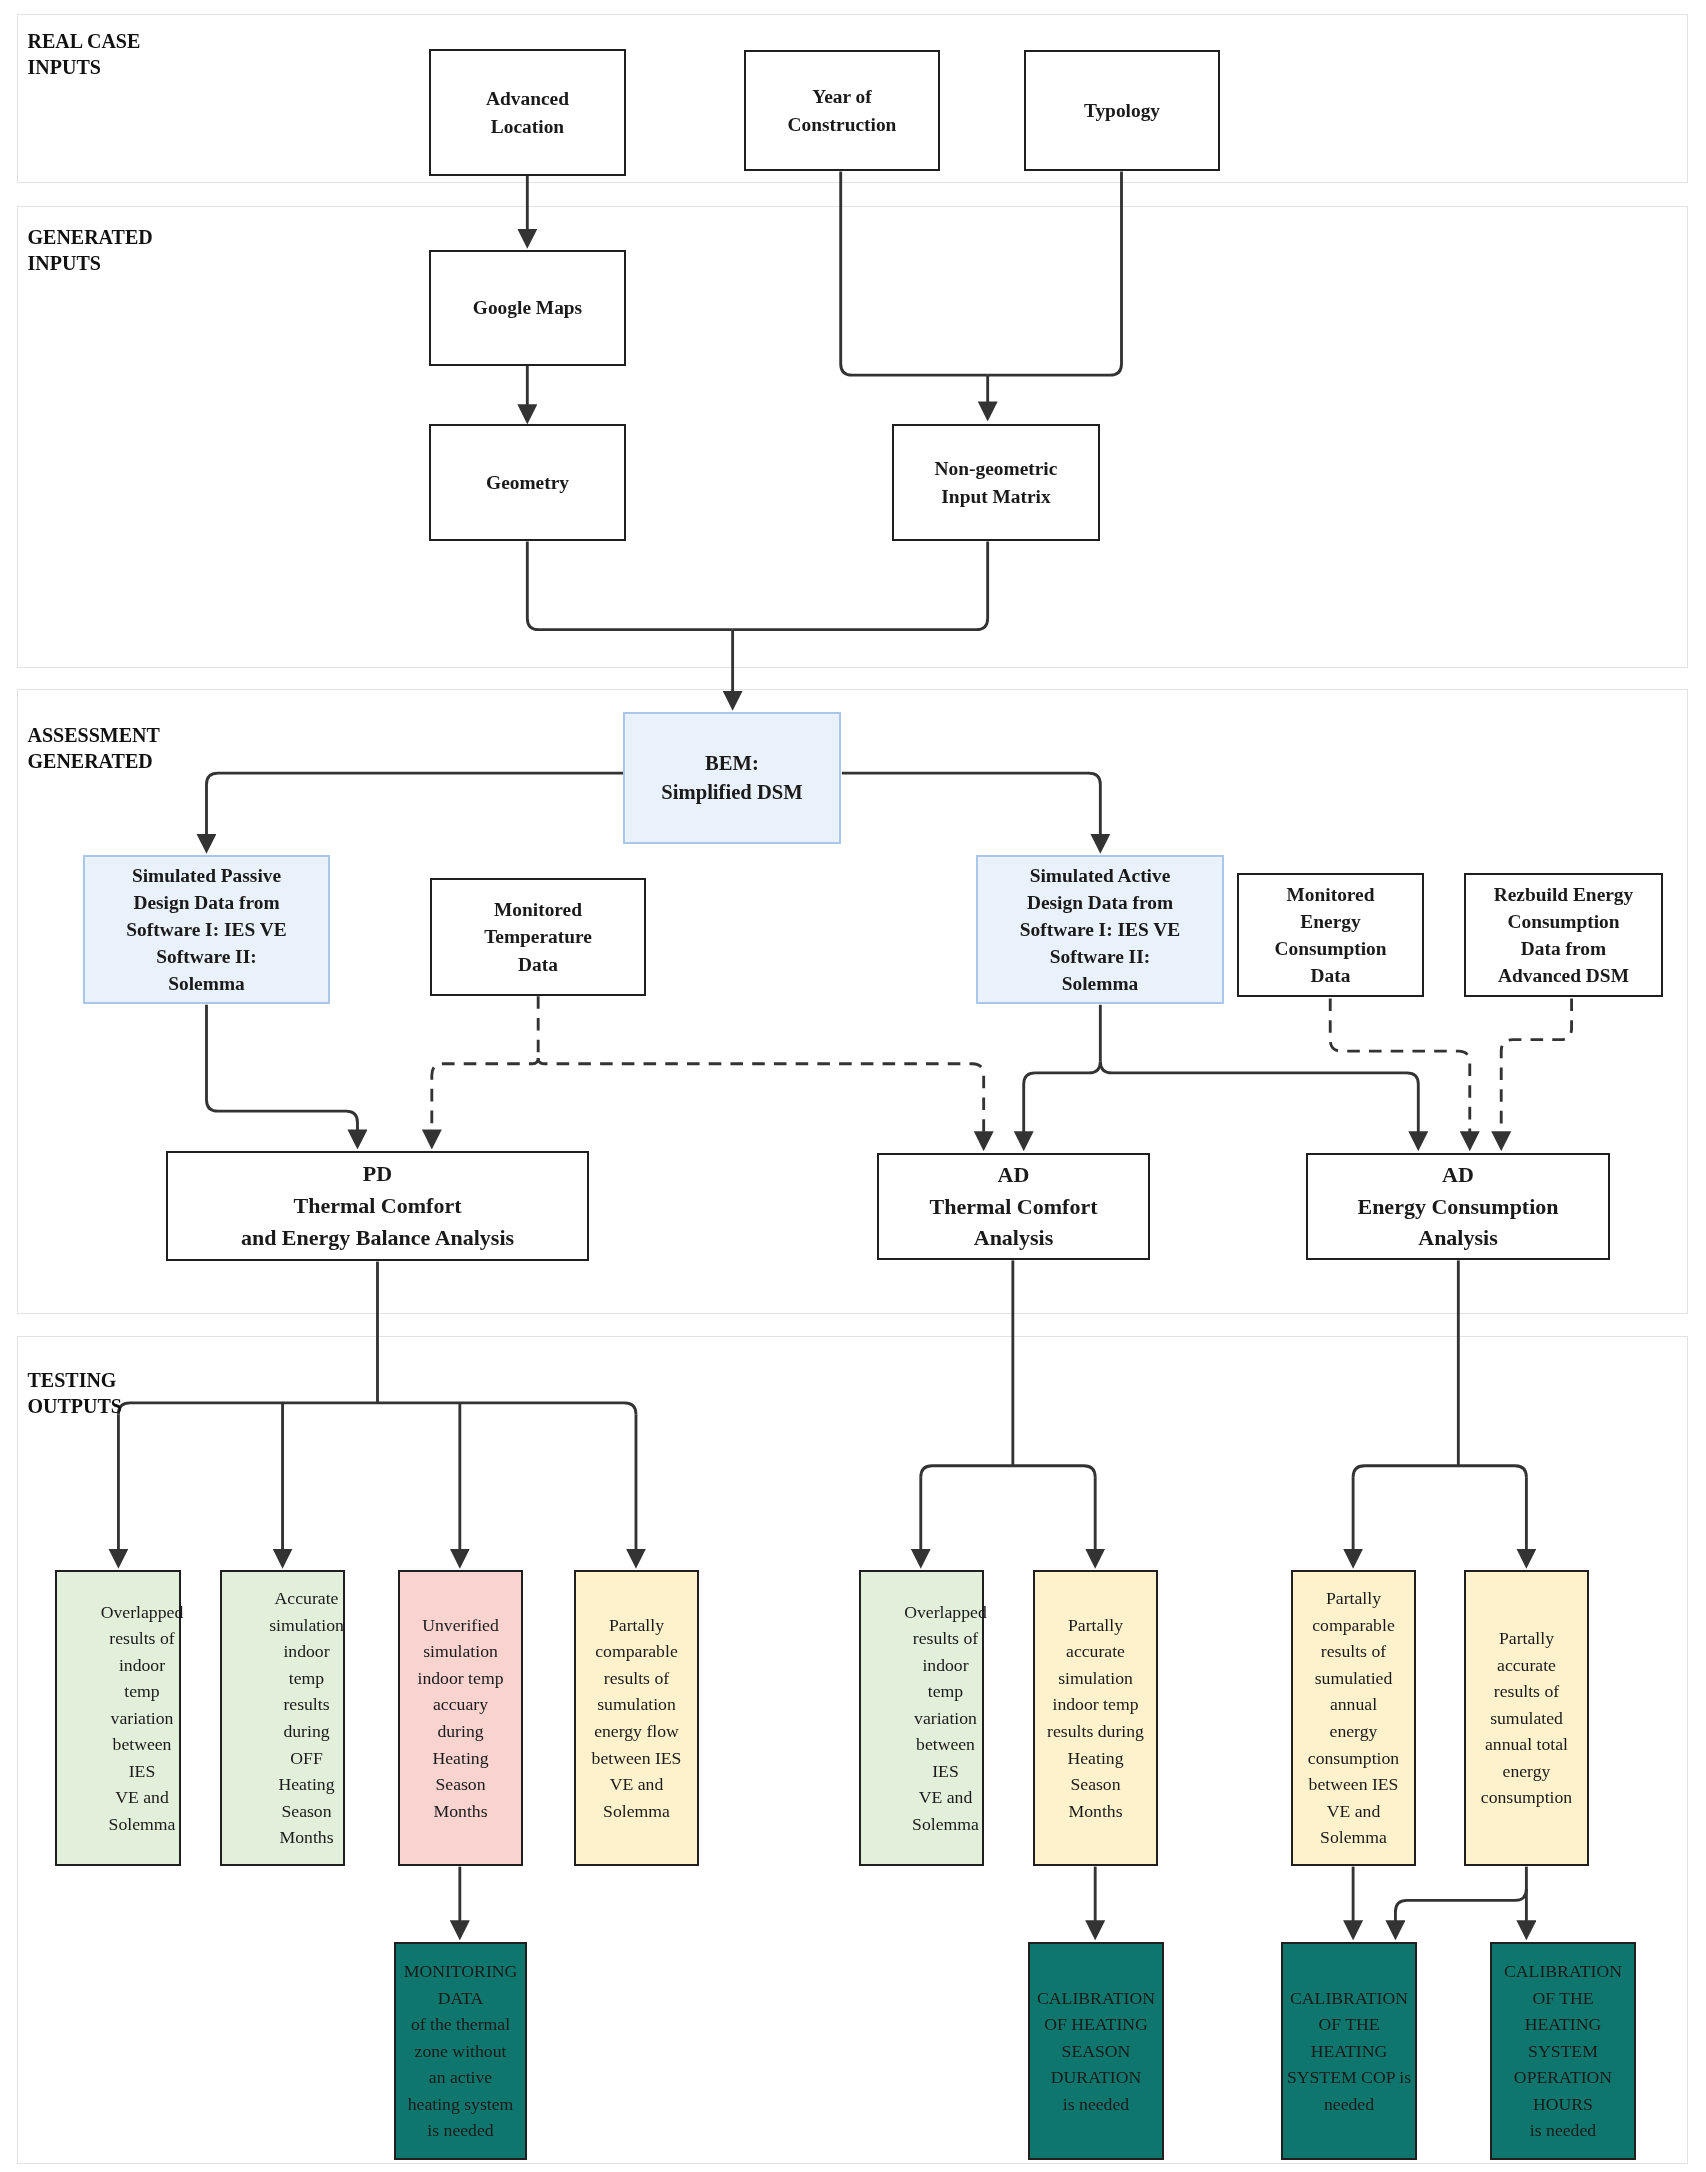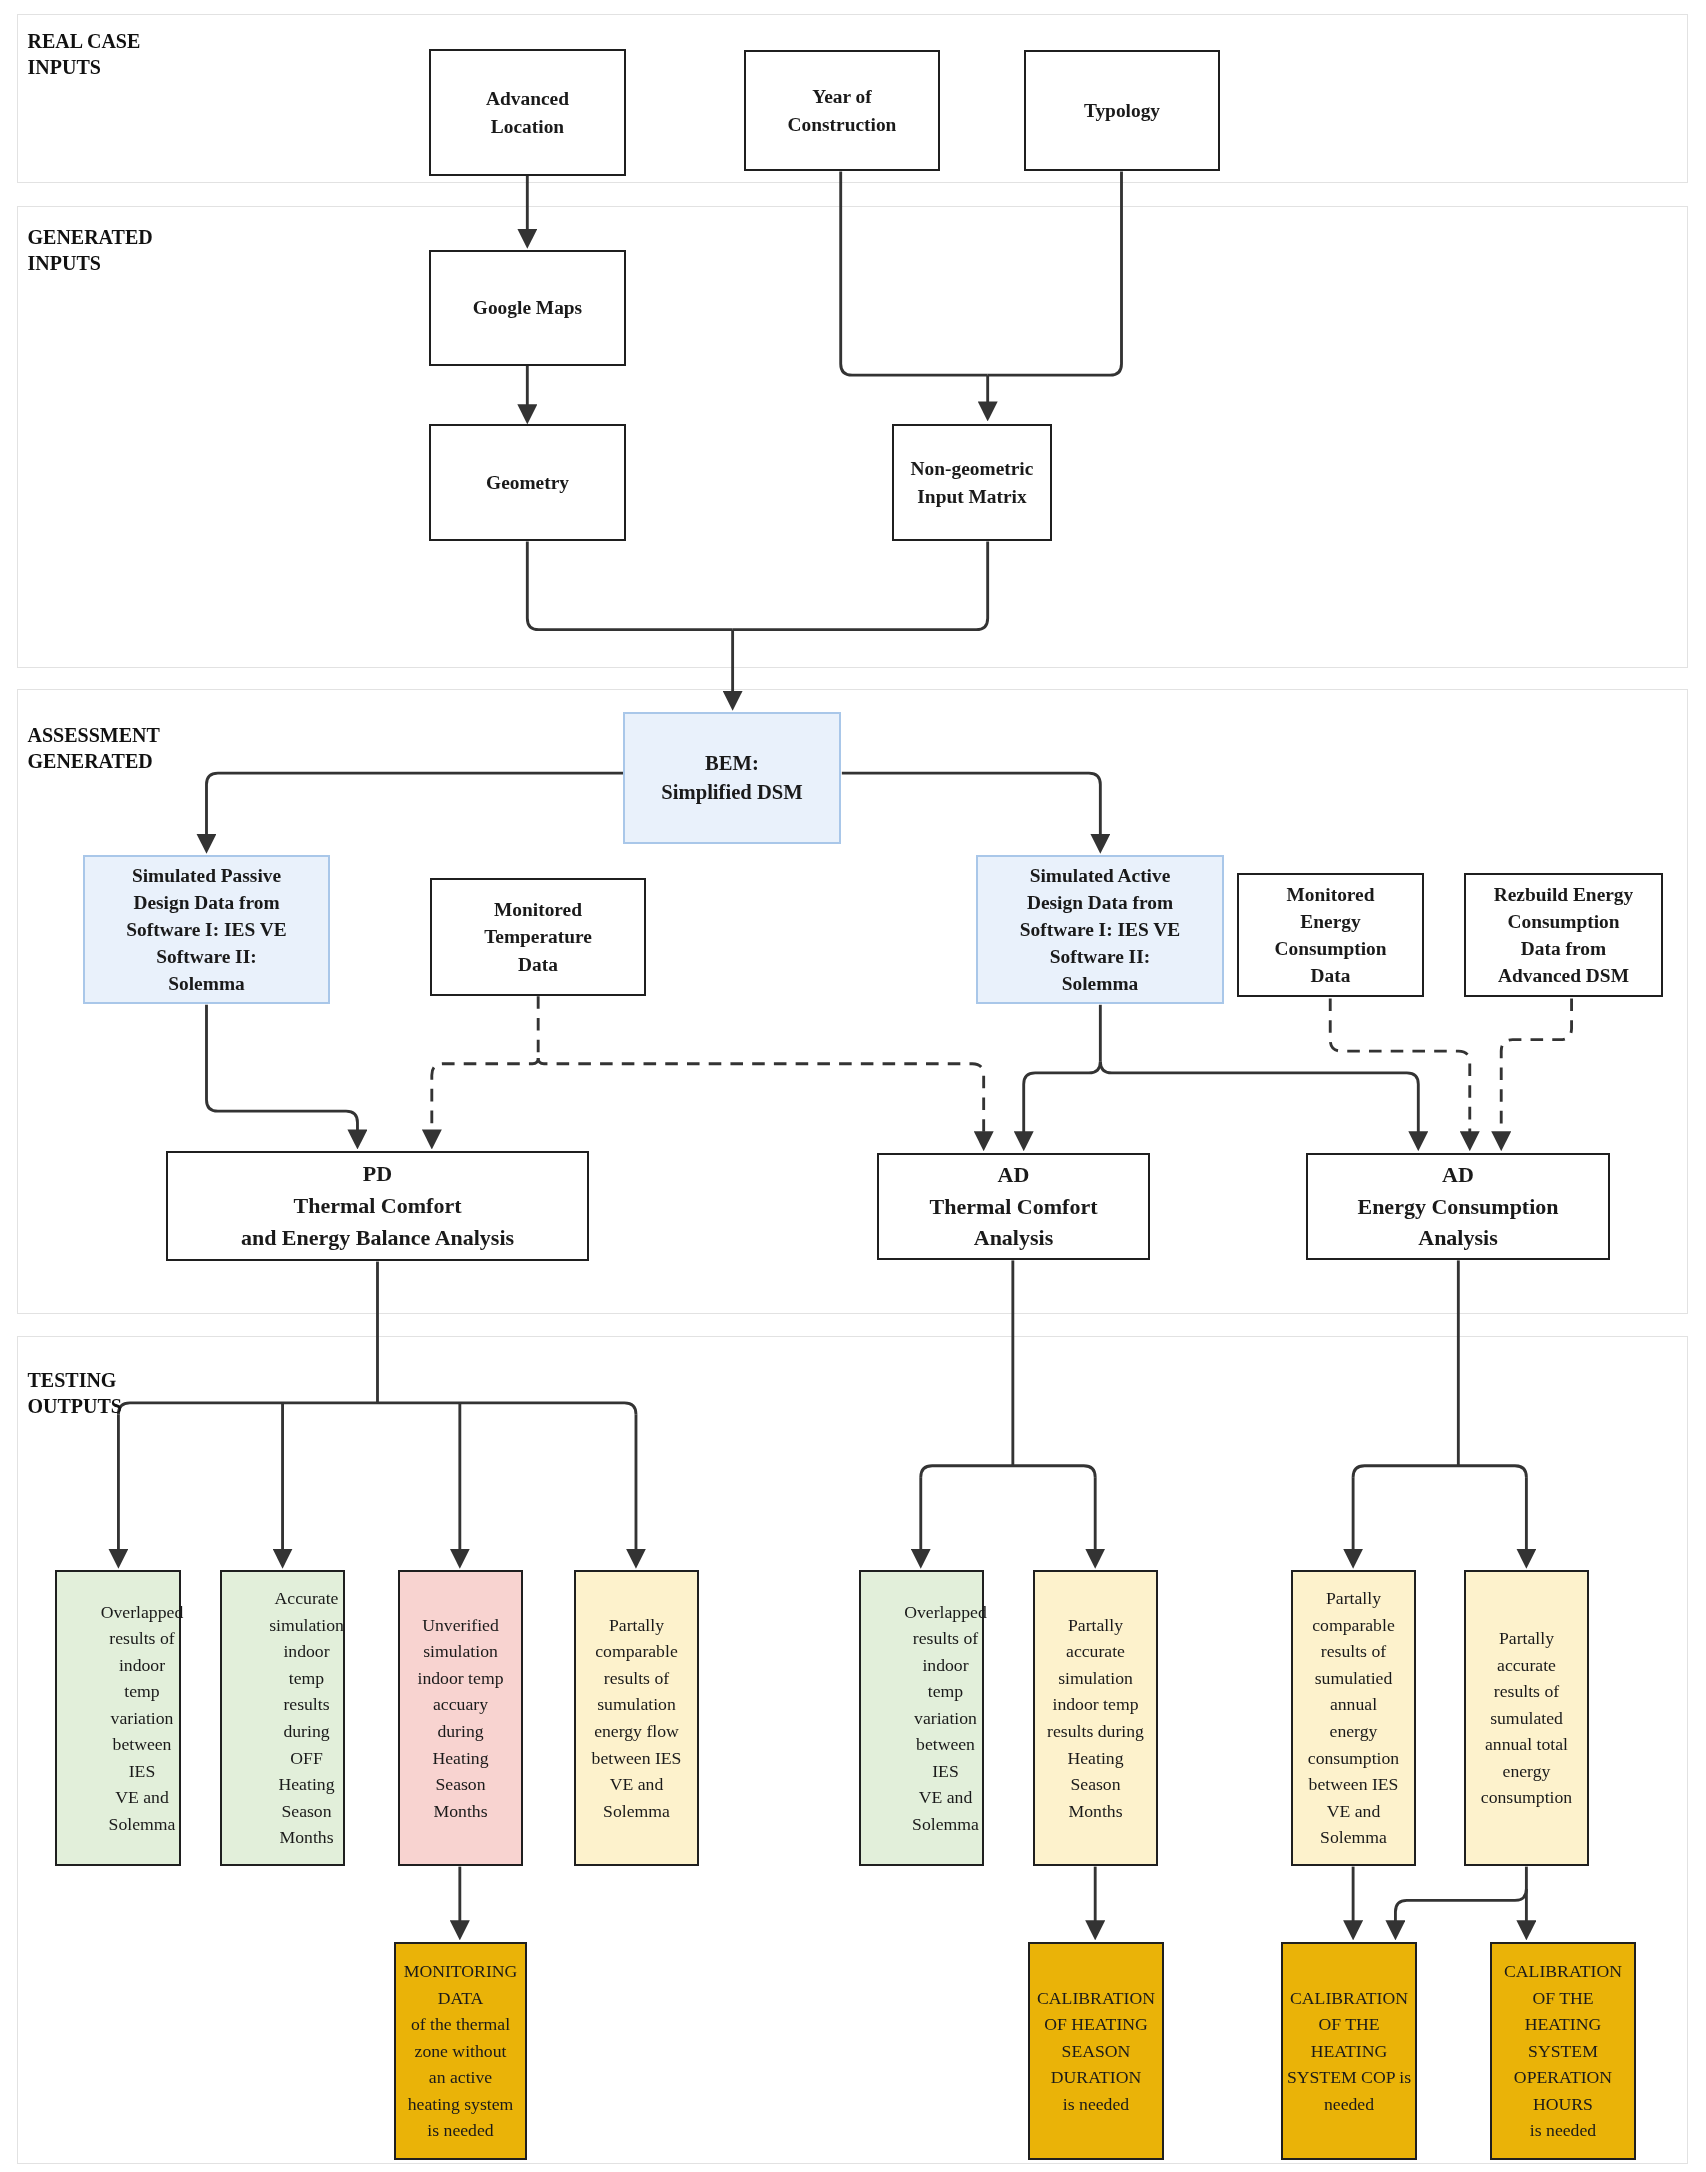--- a/index.html
+++ b/index.html
@@ -11,21 +11,21 @@
   svg.wires{position:absolute;left:0;top:0;z-index:2;}
   .ln{fill:none;stroke:#333333;stroke-width:5;stroke-linejoin:round;}
   .dash{stroke-dasharray:22 16;}
   .node{position:absolute;display:flex;align-items:center;justify-content:center;text-align:center;
         border:2.9px solid #1f1f1f;background:#ffffff;z-index:3;box-sizing:border-box;}
   .node .lbl{white-space:pre-line;font-weight:bold;font-size:19.4px;line-height:1.4;padding:2.3px;}
   .blue{background:#e9f1fb;border-color:#a9c7e9;}
   .analysis .lbl{font-size:22px;line-height:1.45;}
   .out .lbl{font-weight:400;font-size:17.7px;line-height:1.5;}
   .green{background:#e2efda;padding-left:48px;} .pink{background:#f8d3d0;}
-  .yellow{background:#fdf2cc;} .gray{background:#eab308;}
+  .yellow{background:#fdf2cc;} .gray{background:#0f766e;}
 </style>
 </head>
 <body>
 
 <div class="canvas">
 
   <div class="panel" style="left:17px;top:14.3px;width:1671px;height:169px"></div>
   <div class="panel" style="left:17px;top:206px;width:1671px;height:462px"></div>
   <div class="panel" style="left:17px;top:689px;width:1671px;height:625px"></div>
   <div class="panel" style="left:17px;top:1336px;width:1671px;height:828px"></div>
@@ -96,21 +96,21 @@
   <div class="node" style="left:1024px;top:50px;width:196px;height:121px">
     <span class="lbl">Typology</span>
     </div>
 
   <div class="node" style="left:429px;top:250px;width:197px;height:116px">
     <span class="lbl">Google Maps</span>
     </div>
   <div class="node" style="left:429px;top:424px;width:197px;height:117px">
     <span class="lbl">Geometry</span>
     </div>
-  <div class="node" style="left:892px;top:424px;width:160px;height:117px">
+  <div class="node" style="left:892px;top:424px;width:208px;height:117px">
     <span class="lbl">Non-geometric
 Input Matrix</span>
     </div>
 
   <div class="node blue" style="left:623px;top:712px;width:218px;height:132px">
     <span class="lbl" style="font-size:20.6px">BEM:
 Simplified DSM</span>
     </div>
   <div class="node blue" style="left:83px;top:855px;width:247px;height:149px">
     <span class="lbl">Simulated Passive

